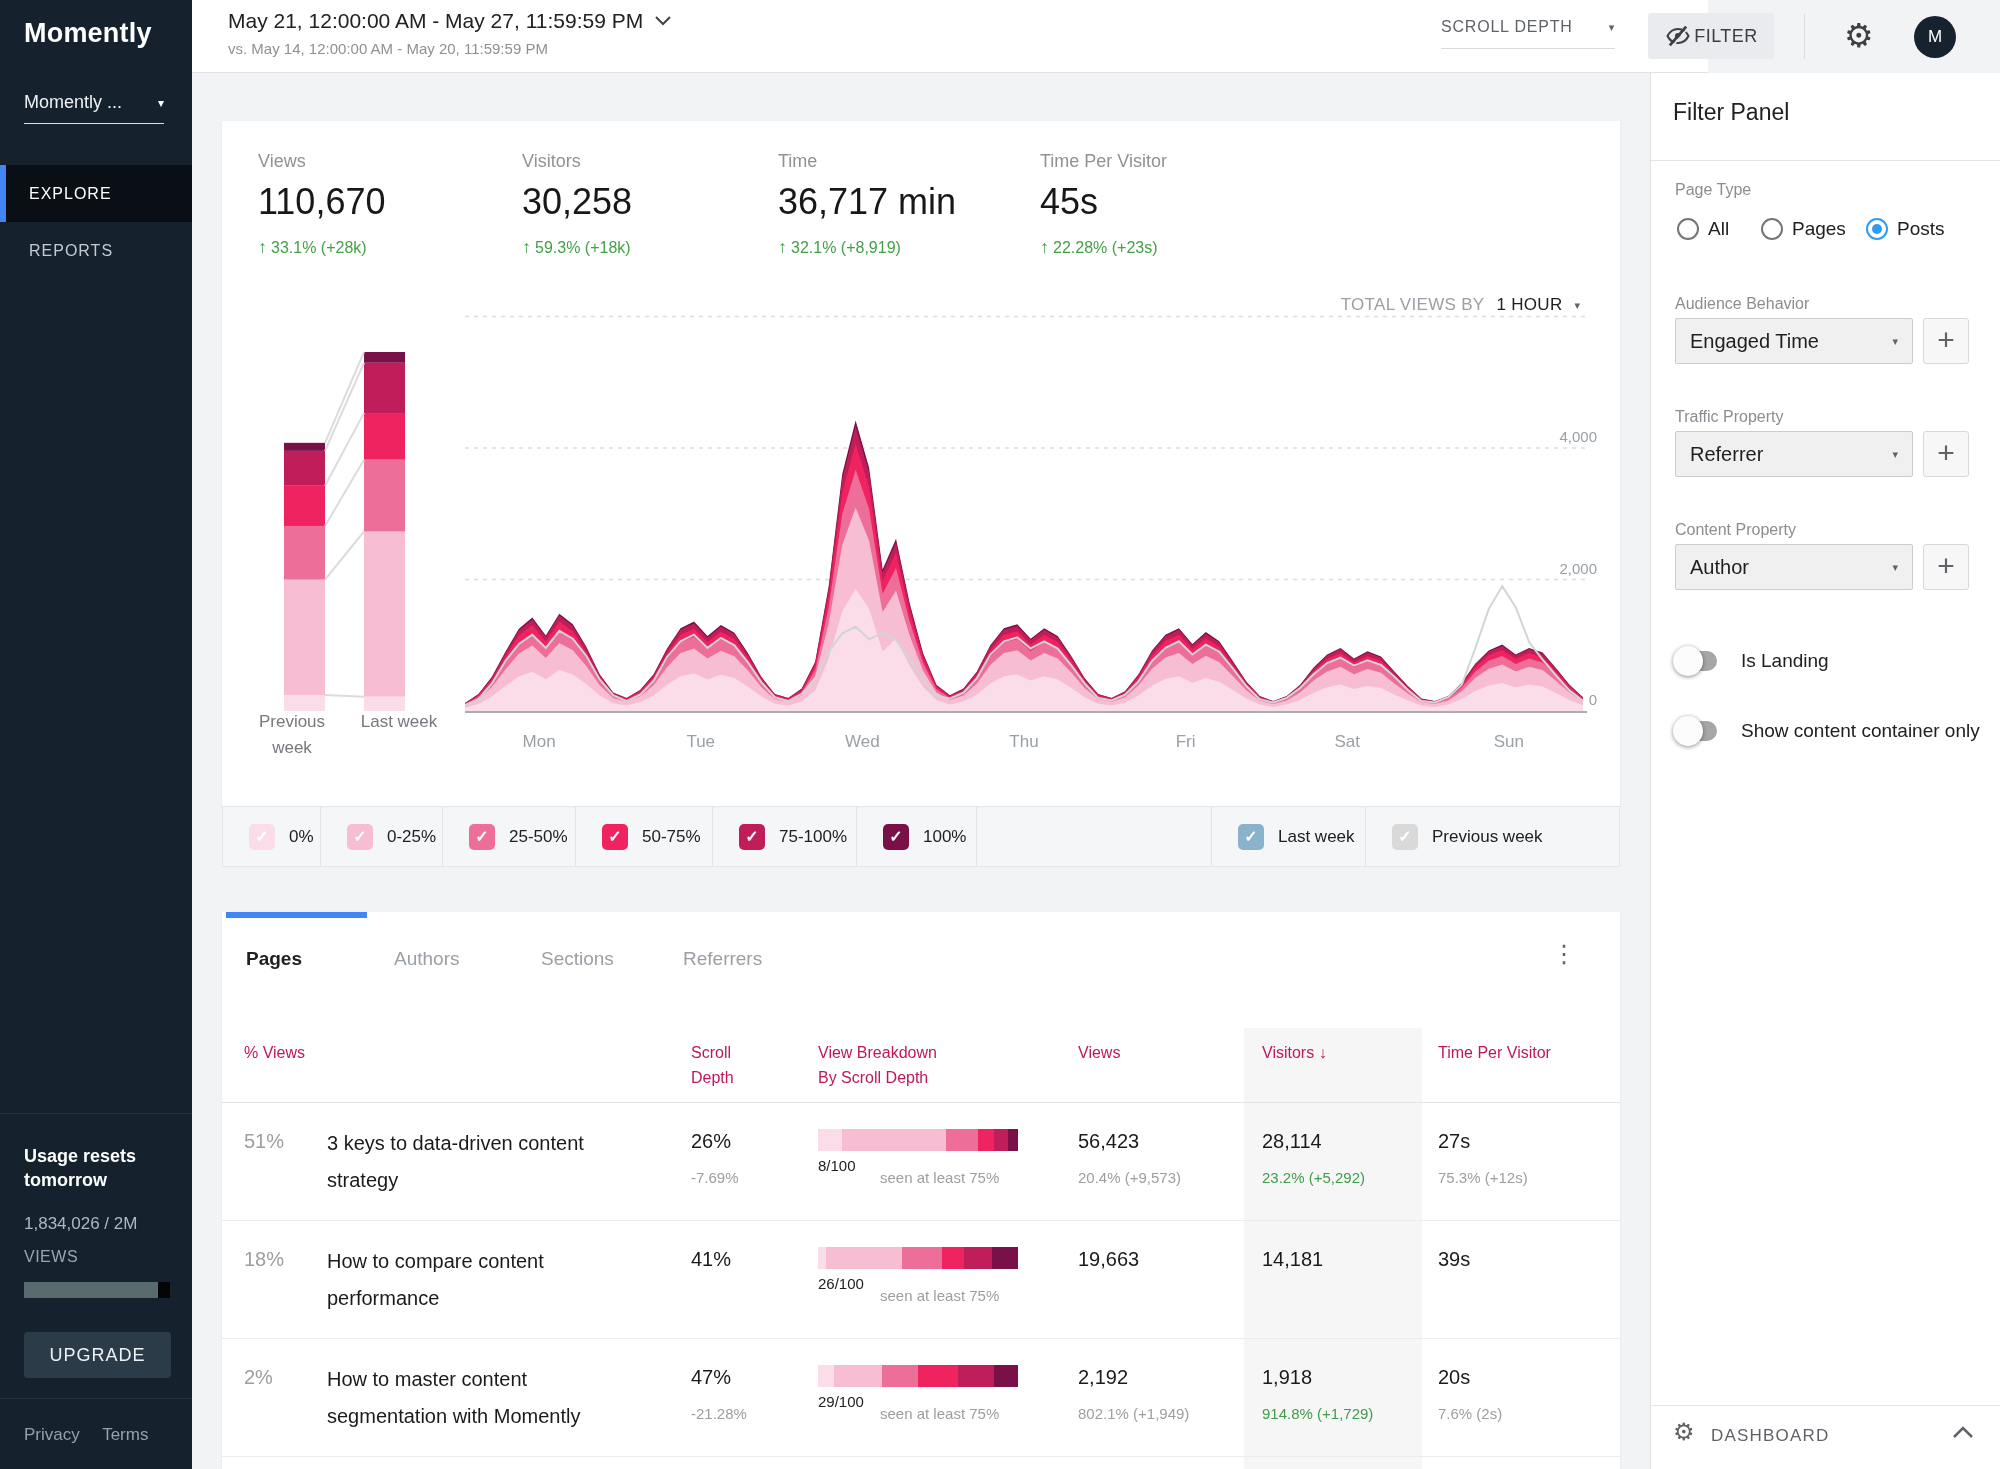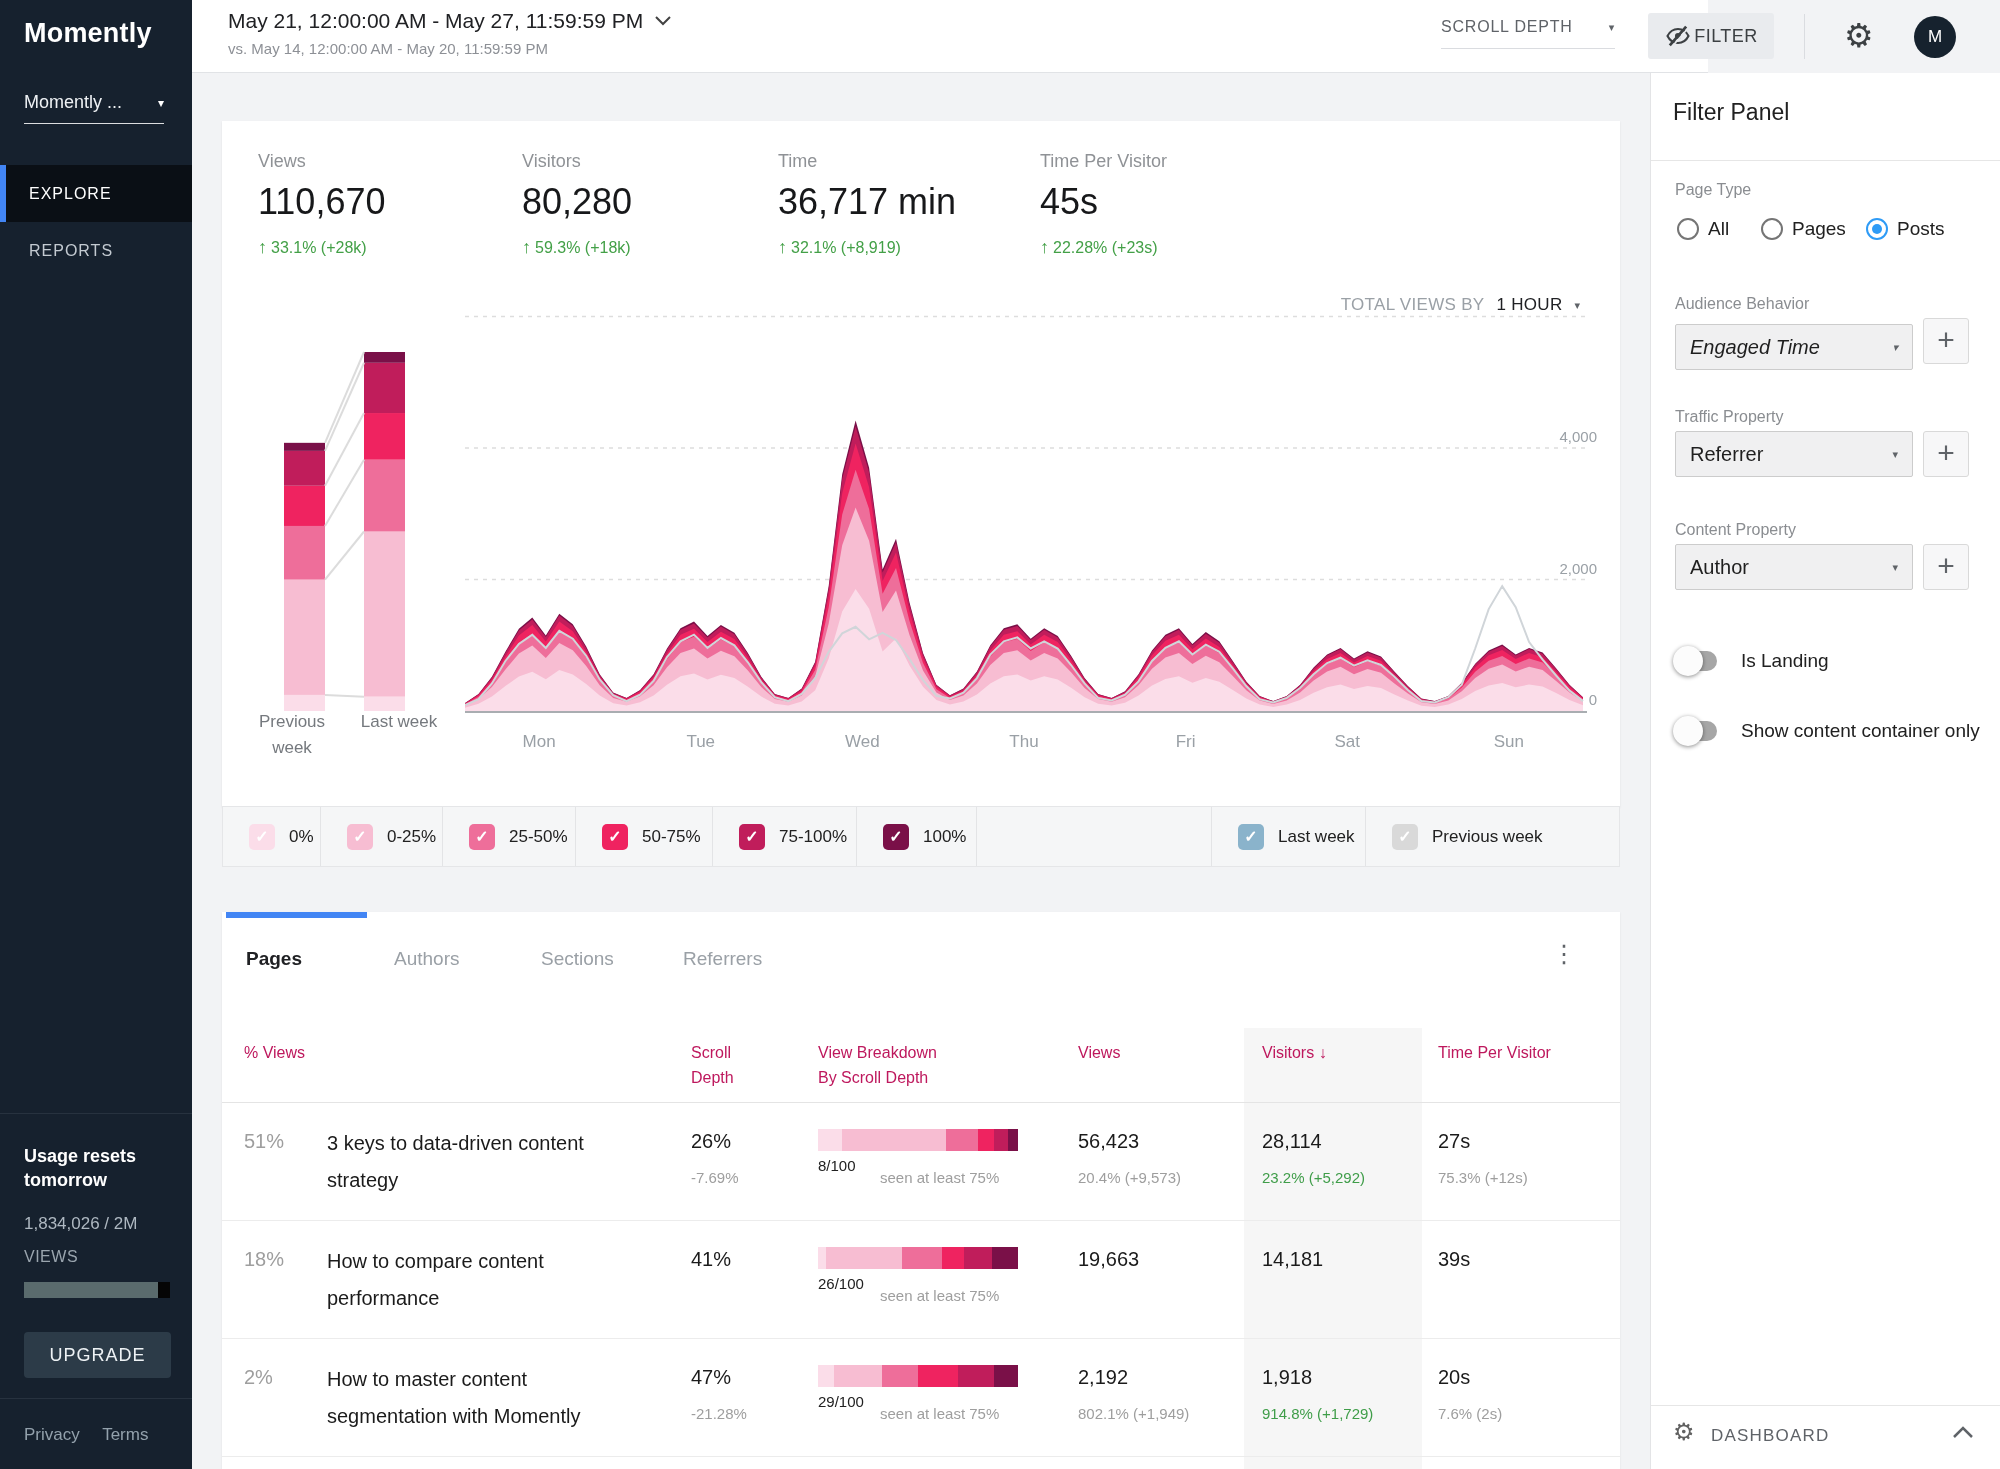--- a/index.html
+++ b/index.html
@@ -187,21 +187,21 @@
   <main class="content">
     <section class="card stats-card">
       <div id="stats-row">
           <div class="stat" style="left: 36px;">
             <span class="s-label">Views</span>
             <span class="s-value">110,670</span>
             <span class="s-delta"><span class="arr">↑</span>33.1% (+28k)</span>
           </div>
           <div class="stat" style="left: 300px;">
             <span class="s-label">Visitors</span>
-            <span class="s-value">80,280</span>
+            <span class="s-value">30,258</span>
             <span class="s-delta"><span class="arr">↑</span>59.3% (+18k)</span>
           </div>
           <div class="stat" style="left: 556px;">
             <span class="s-label">Time</span>
             <span class="s-value">36,717 min</span>
             <span class="s-delta"><span class="arr">↑</span>32.1% (+8,919)</span>
           </div>
           <div class="stat" style="left: 818px;">
             <span class="s-label">Time Per Visitor</span>
             <span class="s-value">45s</span>
@@ -396,21 +396,21 @@
           <span class="rc"></span>
           <span class="rl">Pages</span>
         </div>
         <div class="radio sel" style="left: 215px; text-align: right;">
           <span class="rc"></span>
           <span class="rl">Posts</span>
         </div>
       </div>
     <div id="fp-groups">
         <div class="fp-label" style="top: 222px;">Audience Behavior</div>
-        <div class="fp-select" style="top: 251px; font-style: italic;">
+        <div class="fp-select" style="top: 245px;">
           <span>Engaged Time</span>
           <span class="caret">▾</span>
         </div>
         <div class="fp-plus" style="top: 245px;">+</div>
         <div class="fp-label" style="top: 335px;">Traffic Property</div>
         <div class="fp-select" style="top: 358px; gap: 16px;">
           <span>Referrer</span>
           <span class="caret">▾</span>
         </div>
         <div class="fp-plus" style="top: 358px;">+</div>

